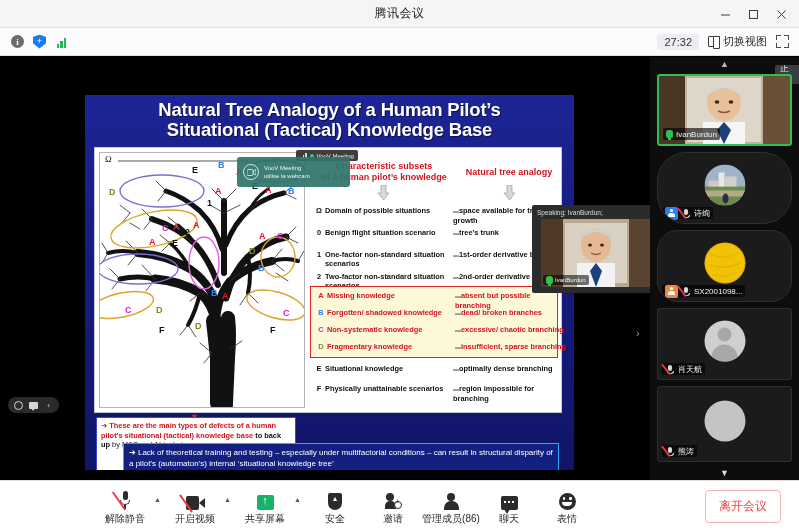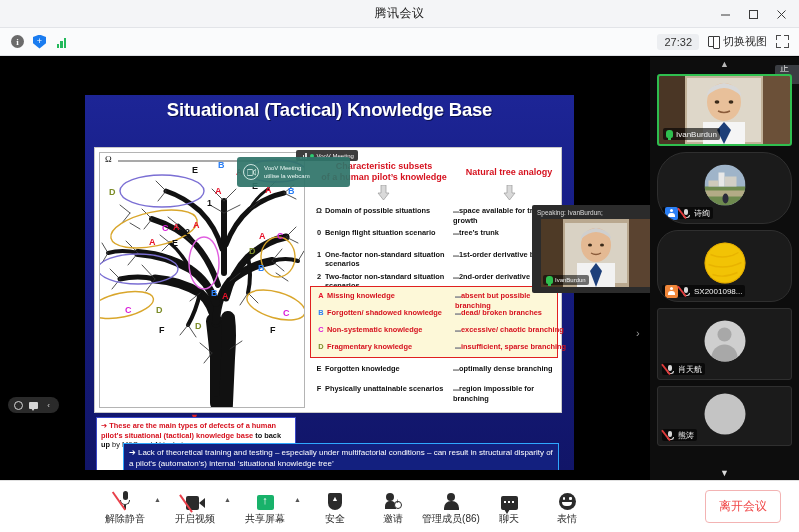--- a/index.html
+++ b/index.html
@@ -334,20 +334,21 @@
           <span></span>
           <span></span>
         </div>
     </div>
   </div>
 
   <div class="stage">
 
     <div class="slide">
       <div class="slide-title">
+        <div>Natural Tree Analogy of a Human Pilot’s</div>
         <div>Situational (Tactical) Knowledge Base</div>
       </div>
 
       <div class="slide-white">
 
         <div class="tree-panel">
           <div class="omega-top">Ω</div>
           <div class="omega-bar"></div>
           <svg class="tree-svg" width="206" height="256" viewBox="0 0 206 256">
             <g stroke="#111" fill="none" stroke-linecap="round">
@@ -482,21 +483,21 @@
                 <div class="lrow" style="left: 4px; top: 55px; width: 246px;">
                   <span class="sym D">D</span>
                   <span class="txt">Fragmentary knowledge</span>
                   <span class="eq">insufficient, sparse branching</span>
                 </div>
               </div>
           </div>
           <div id="legend-tail-host">
               <div class="lrow" style="left: 4px; top: 214px; width: 246px;">
                 <span class="sym O">E</span>
-                <span class="txt">Forgotten knowledge</span>
+                <span class="txt">Situational knowledge</span>
                 <span class="eq">optimally dense branching</span>
               </div>
               <div class="lrow" style="left: 4px; top: 234px; width: 246px;">
                 <span class="sym O">F</span>
                 <span class="txt">Physically unattainable scenarios</span>
                 <span class="eq">region impossible for branching</span>
               </div>
             </div>
         </div>
       </div>
@@ -655,21 +656,21 @@
       <div class="tile-name">
         <span class="mic-off">
             <span class="body"></span>
             <span class="base"></span>
             <span class="slash"></span>
           </span>
         <span class="lbl">肖天航</span>
       </div>
     </div>
 
-    <div class="tile" style="top:329px;height:60px;padding-left:31px;">
+    <div class="tile" style="top:329px;height:76px;padding-left:31px;">
       <div class="avatar-circle ph-plain"></div>
       <div class="tile-name">
         <span class="mic-off">
             <span class="body"></span>
             <span class="base"></span>
             <span class="slash"></span>
           </span>
         <span class="lbl">熊涛</span>
       </div>
     </div>

